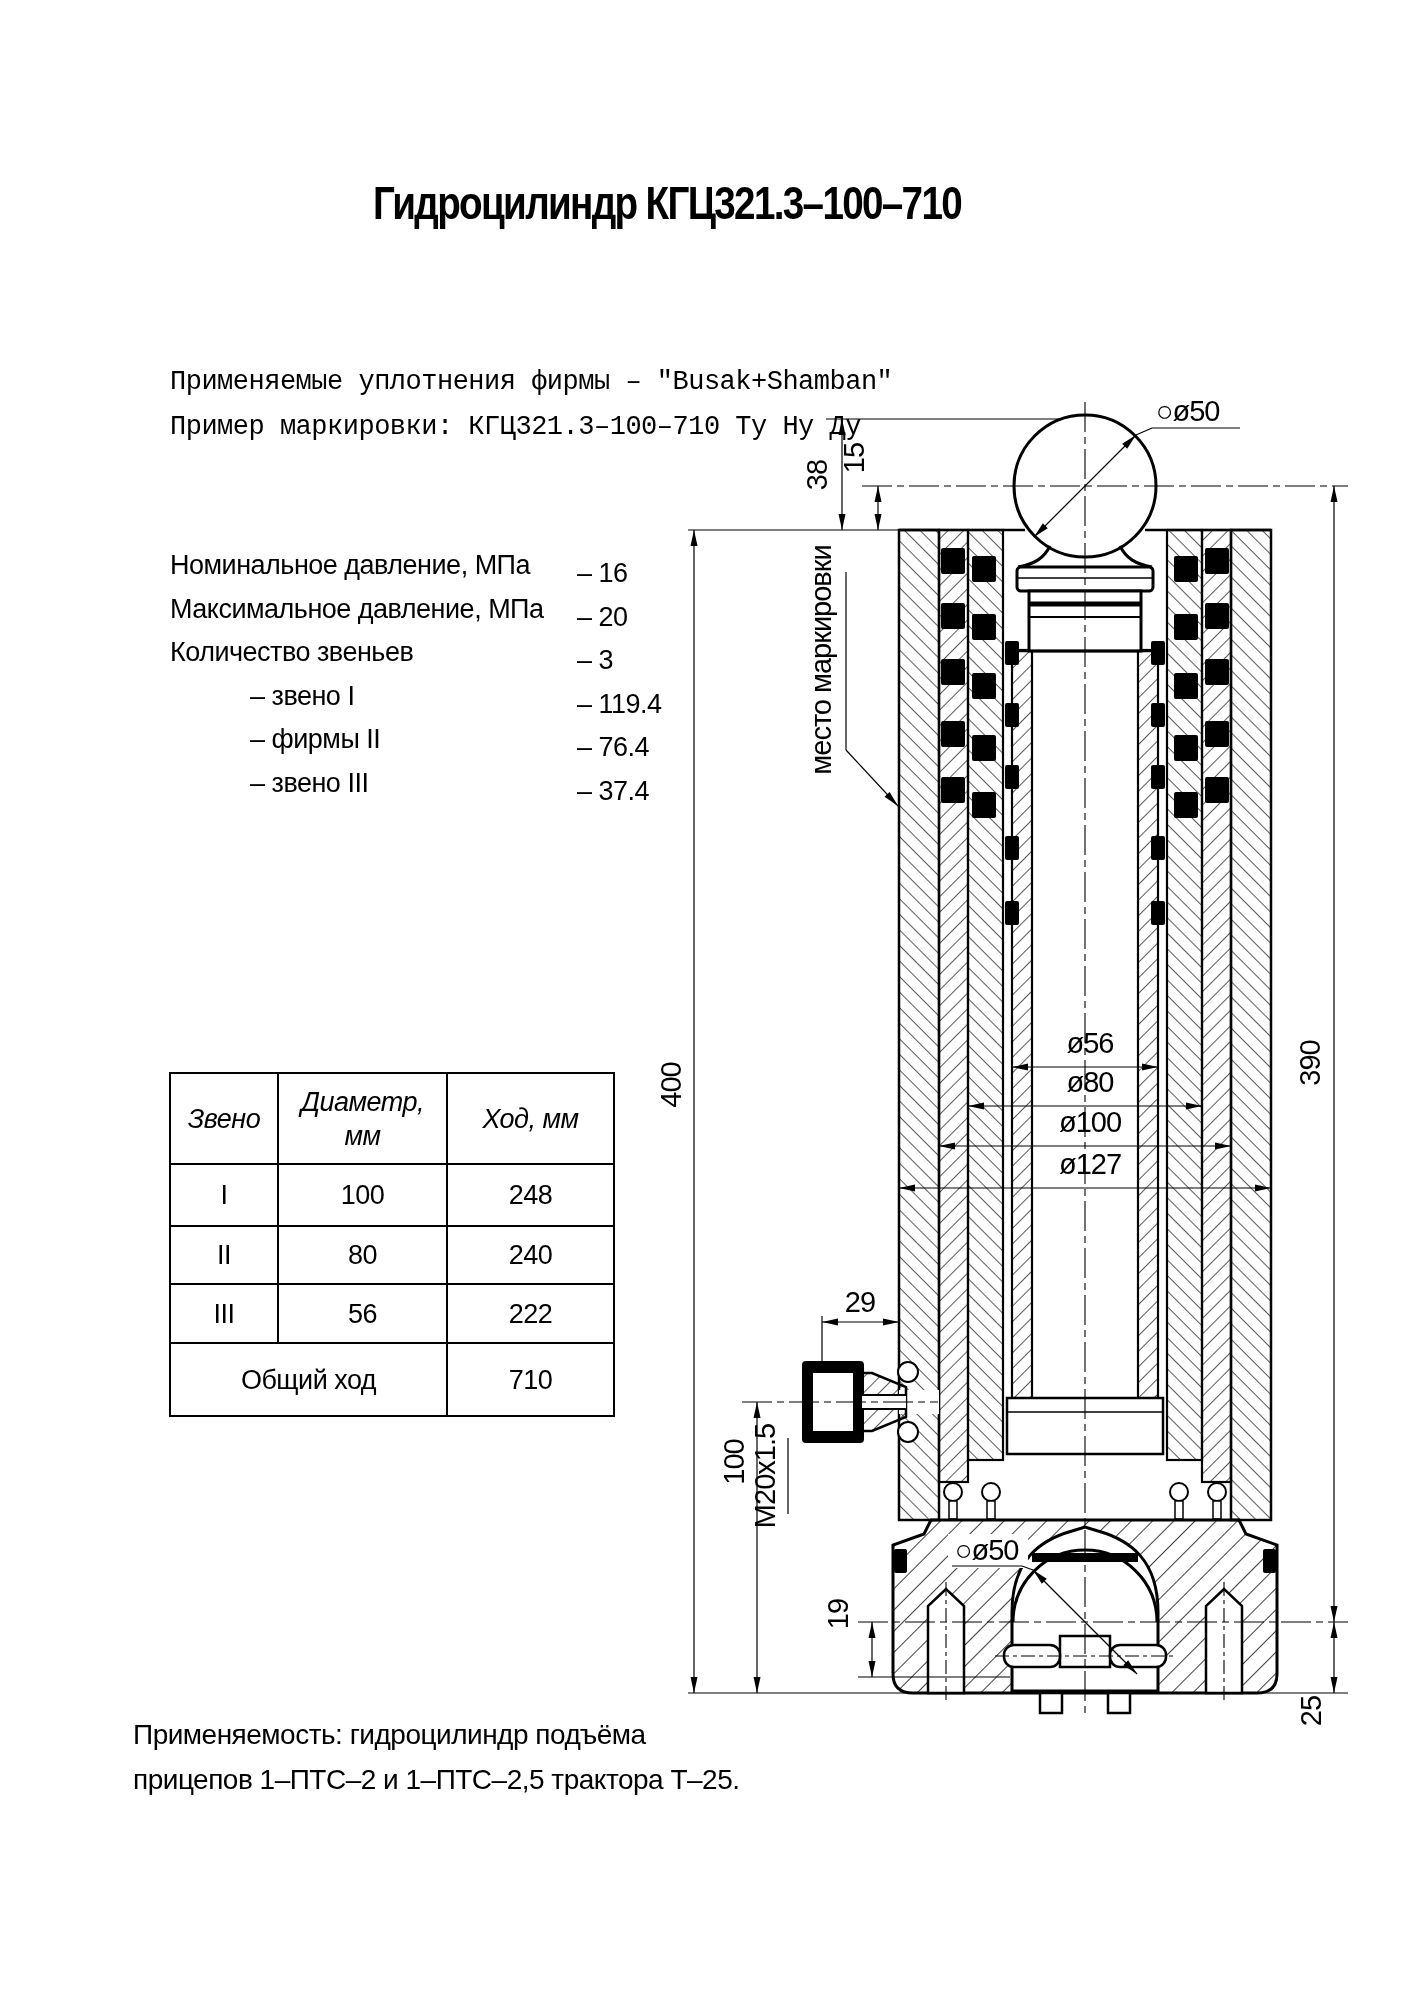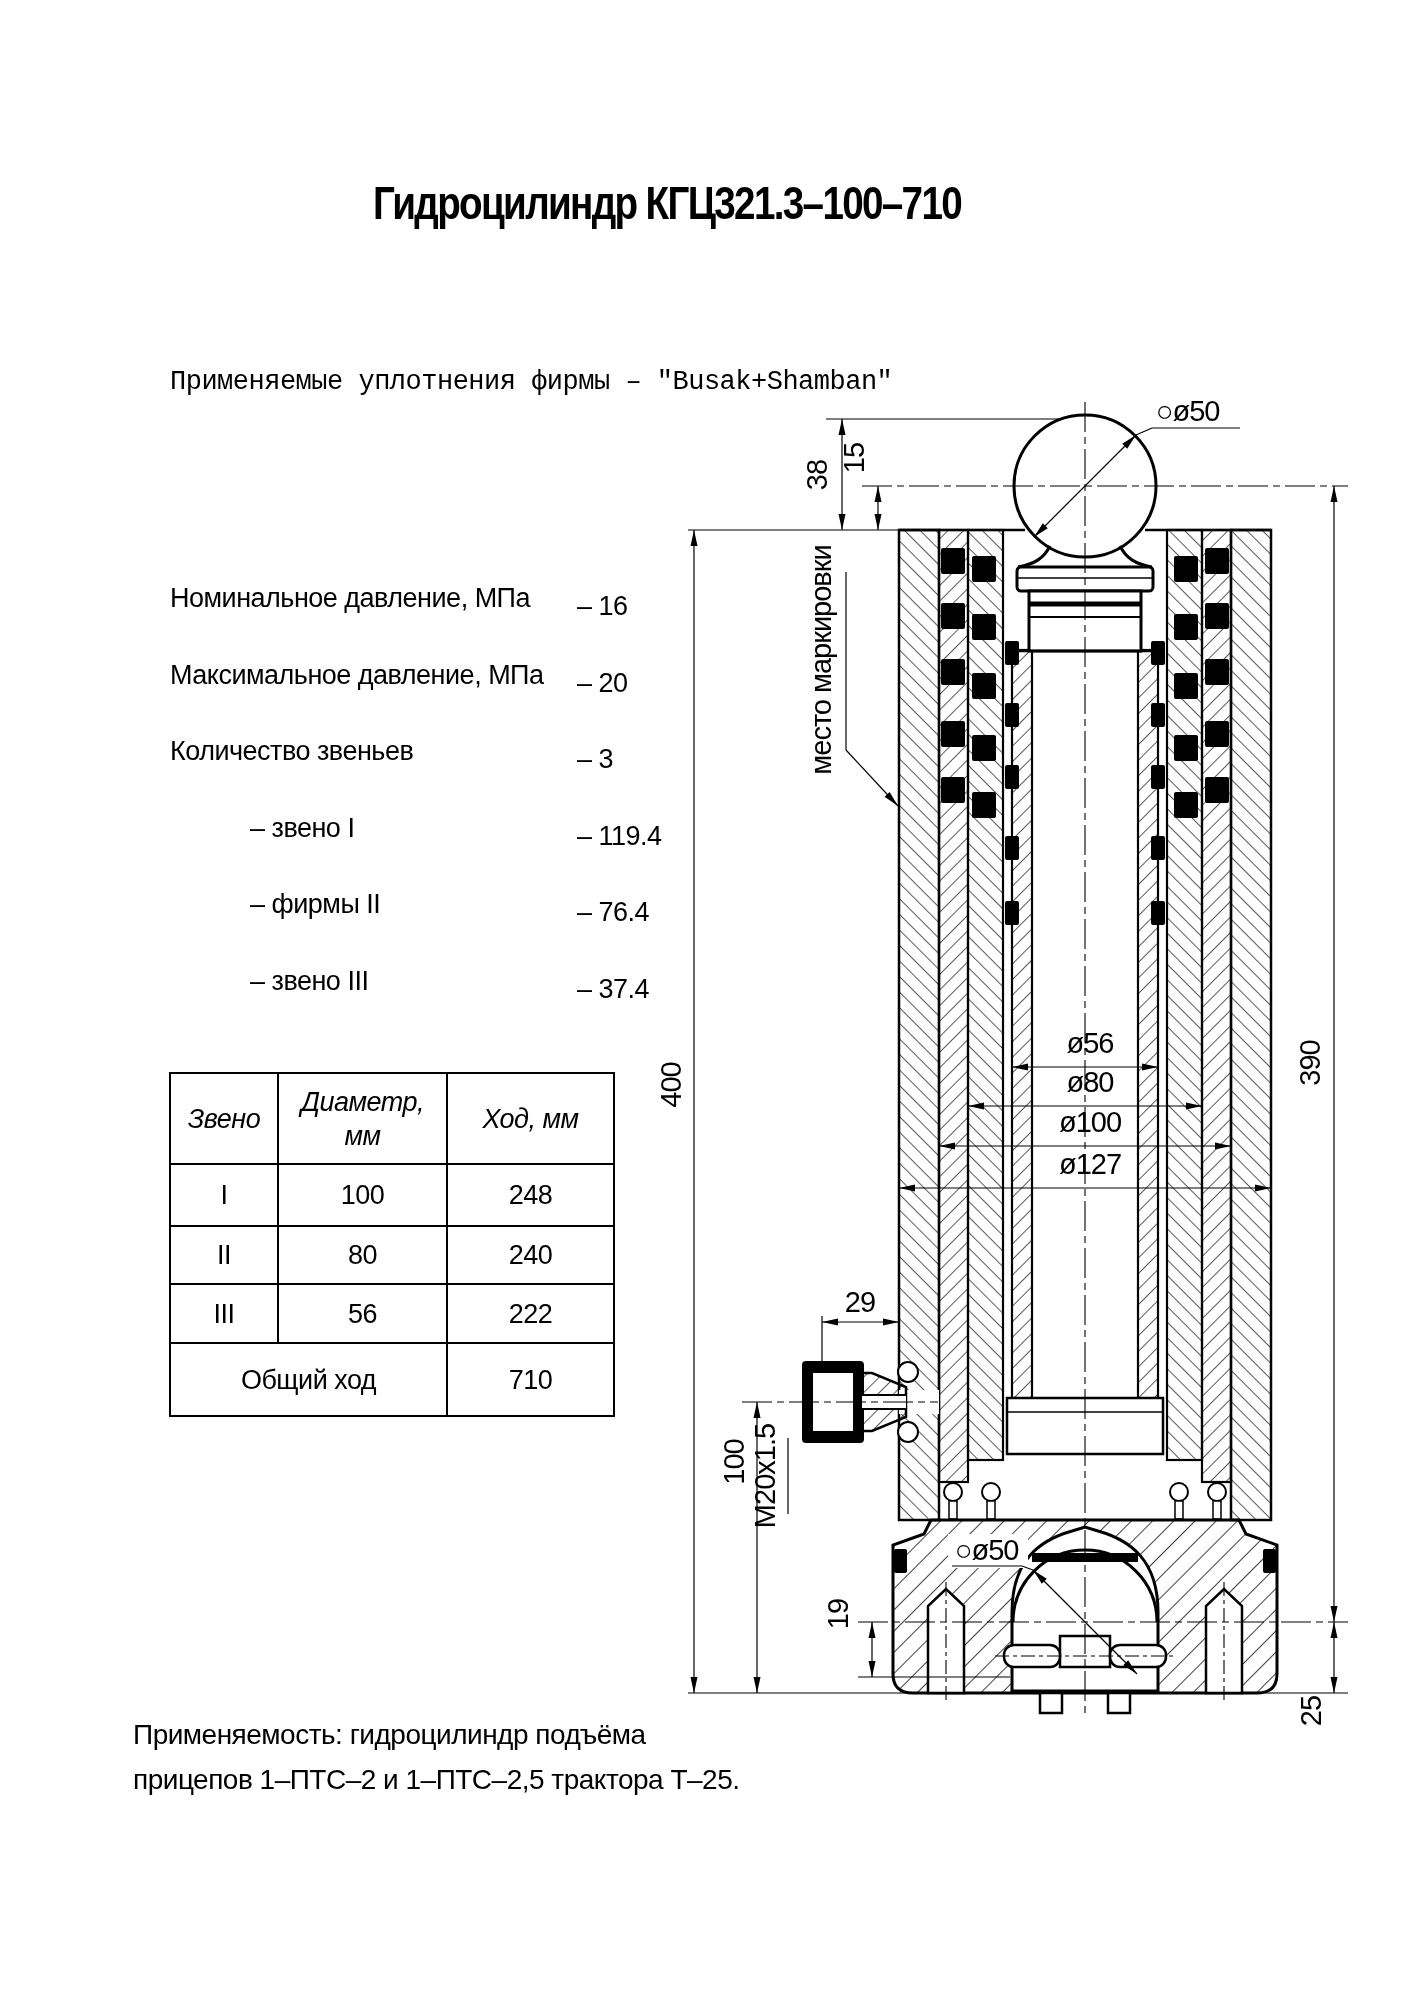--- a/index.html
+++ b/index.html
@@ -7,21 +7,21 @@
     width:1413px;height:2000px;position:relative;background:#fff;color:#000;
     font-family:"Liberation Sans","DejaVu Sans",sans-serif;overflow:hidden;
   }
   .gost{letter-spacing:-0.5px;}
   #title{
     position:absolute;left:373px;top:176px;font-size:46px;font-weight:bold;
     letter-spacing:-2px;transform:scaleX(0.84);transform-origin:left top;white-space:nowrap;
   }
   #notes{position:absolute;left:170px;top:360px;font-size:27px;line-height:45px;white-space:nowrap;font-family:Liberation Mono, monospace;}
   #specs{position:absolute;left:170px;top:550px;width:510px;font-size:27px;}
-  .spec-row{position:relative;height:43.5px;white-space:nowrap;margin-top:33px;}
+  .spec-row{position:relative;height:43.5px;white-space:nowrap;}
   .spec-row .val{position:absolute;left:407px;top:8px;}
   .spec-row.indent .lbl{padding-left:80px;}
   #spec-table{
     position:absolute;left:169px;top:1072px;border-collapse:collapse;table-layout:fixed;
     width:438px;font-size:27px;
   }
   #spec-table th,#spec-table td{
     border:2.5px solid #000;text-align:center;vertical-align:middle;padding:0;
     font-weight:normal;white-space:pre-line;line-height:34px;
   }
@@ -38,20 +38,21 @@
   #cyl-svg text{font-family:"Liberation Sans","DejaVu Sans",sans-serif;fill:#000;letter-spacing:-1px;}
   .dimtxt{font-size:29px;}
 </style>
 </head>
 <body>
 
 <div id="title">Гидроцилиндр КГЦ321.3–100–710</div>
 
 <div id="notes" class="gost">
   <div>Применяемые уплотнения фирмы – "Busak+Shamban"</div>
+  <div>Пример маркировки: КГЦ321.3–100–710 Ту Ну Ду</div>
 </div>
 
 <div id="specs" class="gost">
   <div class="spec-row"><span class="lbl">Номинальное давление, МПа</span><span class="val">– 16</span></div>
   <div class="spec-row"><span class="lbl">Максимальное давление, МПа</span><span class="val">– 20</span></div>
   <div class="spec-row"><span class="lbl">Количество звеньев</span><span class="val">– 3</span></div>
   <div class="spec-row indent"><span class="lbl">– звено I</span><span class="val">– 119.4</span></div>
   <div class="spec-row indent"><span class="lbl">– фирмы II</span><span class="val">– 76.4</span></div>
   <div class="spec-row indent"><span class="lbl">– звено III</span><span class="val">– 37.4</span></div>
 </div>

